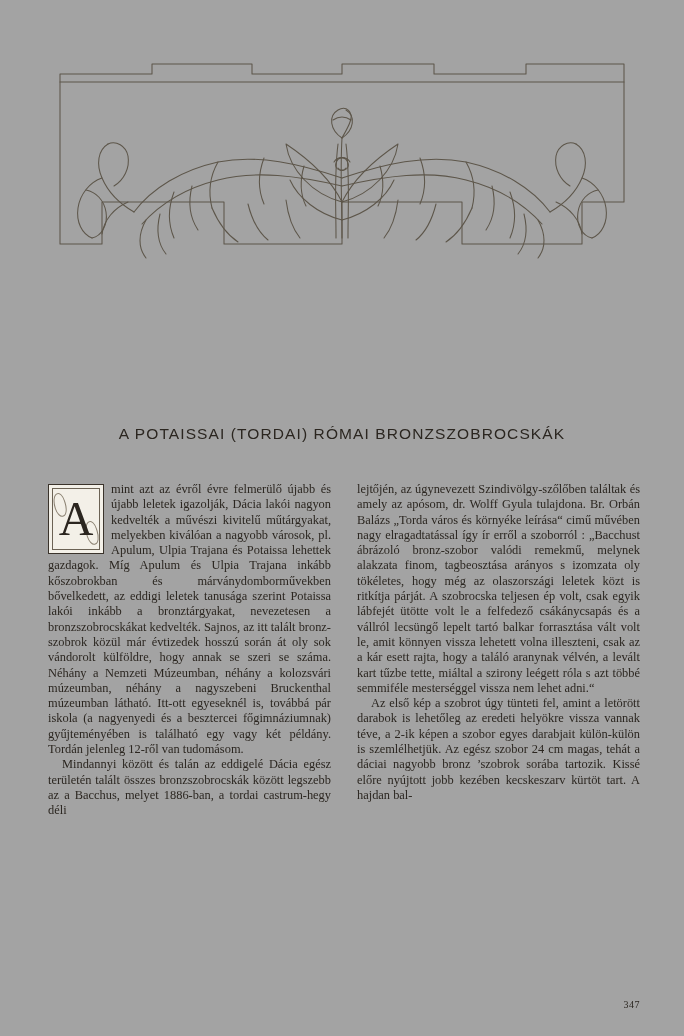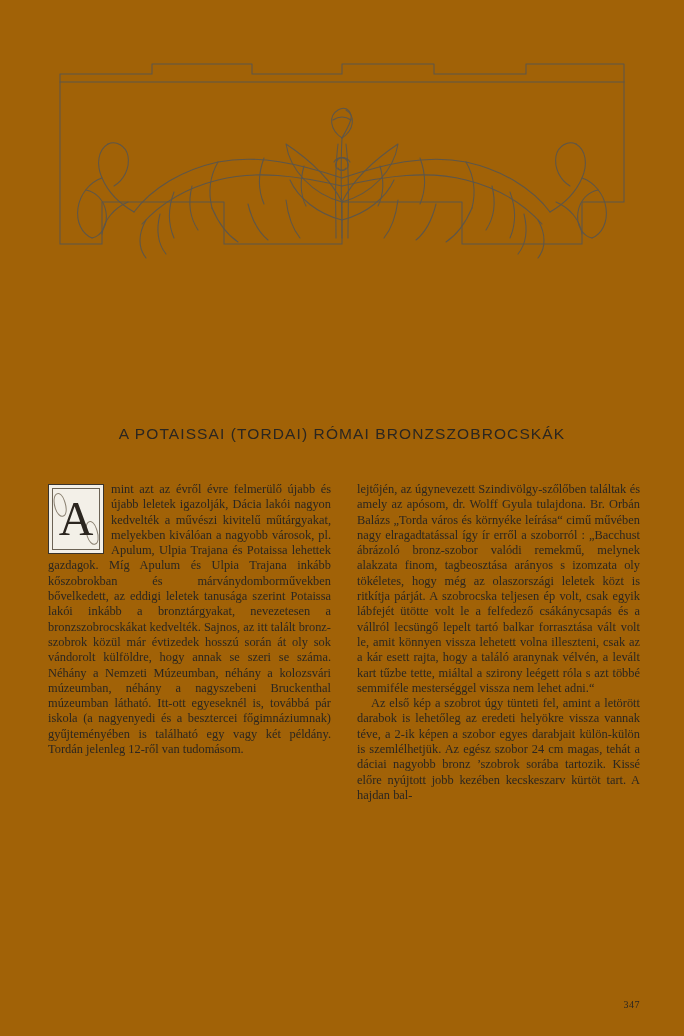--- a/index.html
+++ b/index.html
@@ -13,21 +13,21 @@
     font-family: "Liberation Serif", serif;
     color: #2b2620;
     overflow: hidden;
   }
   .page {
     position: relative;
     width: 684px;
     height: 1036px;
     box-sizing: border-box;
     padding: 0;
-    background: #a16207;
+    background: #a3a3a3;
   }
 
   
   .ornament-wrap {
     position: absolute;
     left: 0;
     top: 52px;
     width: 684px;
     height: 260px;
     display: flex;
@@ -208,20 +208,23 @@
     <div class="col">
       <p class="first">
         <span class="dropcap">
           <span class="inner"></span>
           <span class="leafL"></span>
           <span class="leafR"></span>
           <span class="letter">A</span>
         </span>
         <span>mint azt az évről évre felmerülő újabb és újabb leletek igazolják, Dácia lakói nagyon kedvelték a művészi kivitelű műtárgyakat, melyekben kiválóan a nagyobb városok, pl. Apulum, Ulpia Trajana és Potaissa lehettek gazdagok. Míg Apulum és Ulpia Trajana inkább kőszobrokban és márványdomborművekben bővelkedett, az eddigi leletek tanusága szerint Potaissa lakói inkább a bronztárgyakat, nevezetesen a bronzszobrocskákat kedvelték. Sajnos, az itt talált bronz-szobrok közül már évtizedek hosszú során át oly sok vándorolt külföldre, hogy annak se szeri se száma. Néhány a Nemzeti Múzeumban, néhány a kolozsvári múzeumban, néhány a nagyszebeni Bruckenthal múzeumban látható. Itt-ott egyeseknél is, továbbá pár iskola (a nagyenyedi és a besztercei főgimnáziumnak) gyűjteményében is található egy vagy két példány. Tordán jelenleg 12-ről van tudomásom.</span>
       </p>
+      <p>
+        <span>Mindannyi között és talán az eddigelé Dácia egész területén talált összes bronzszobrocskák között legszebb az a Bacchus, melyet 1886-ban, a tordai castrum-hegy déli</span>
+      </p>
     </div>
 
     <div class="col">
       <p class="first">
         <span>lejtőjén, az úgynevezett Szindivölgy-szőlőben találtak és amely az apósom, dr. Wolff Gyula tulajdona. Br. Orbán Balázs „Torda város és környéke leírása“ cimű művében nagy elragadtatással így ír erről a szoborról : „Bacchust ábrázoló bronz-szobor valódi remekmű, melynek alakzata finom, tagbeosztása arányos s izomzata oly tökéletes, hogy még az olaszországi leletek közt is ritkítja párját. A szobrocska teljesen ép volt, csak egyik lábfejét ütötte volt le a felfedező csákánycsapás és a vállról lecsüngő lepelt tartó balkar forrasztása vált volt le, amit könnyen vissza lehetett volna illeszteni, csak az a kár esett rajta, hogy a találó aranynak vélvén, a levált kart tűzbe tette, miáltal a szirony leégett róla s azt többé semmiféle mesterséggel vissza nem lehet adni.“</span>
       </p>
       <p>
         <span>Az első kép a szobrot úgy tünteti fel, amint a letörött darabok is lehetőleg az eredeti helyökre vissza vannak téve, a 2-ik képen a szobor egyes darabjait külön-külön is szemlélhetjük. Az egész szobor 24 cm magas, tehát a dáciai nagyobb bronz ’szobrok sorába tartozik. Kissé előre nyújtott jobb kezében kecskeszarv kürtöt tart. A hajdan bal-</span>
       </p>
     </div>

